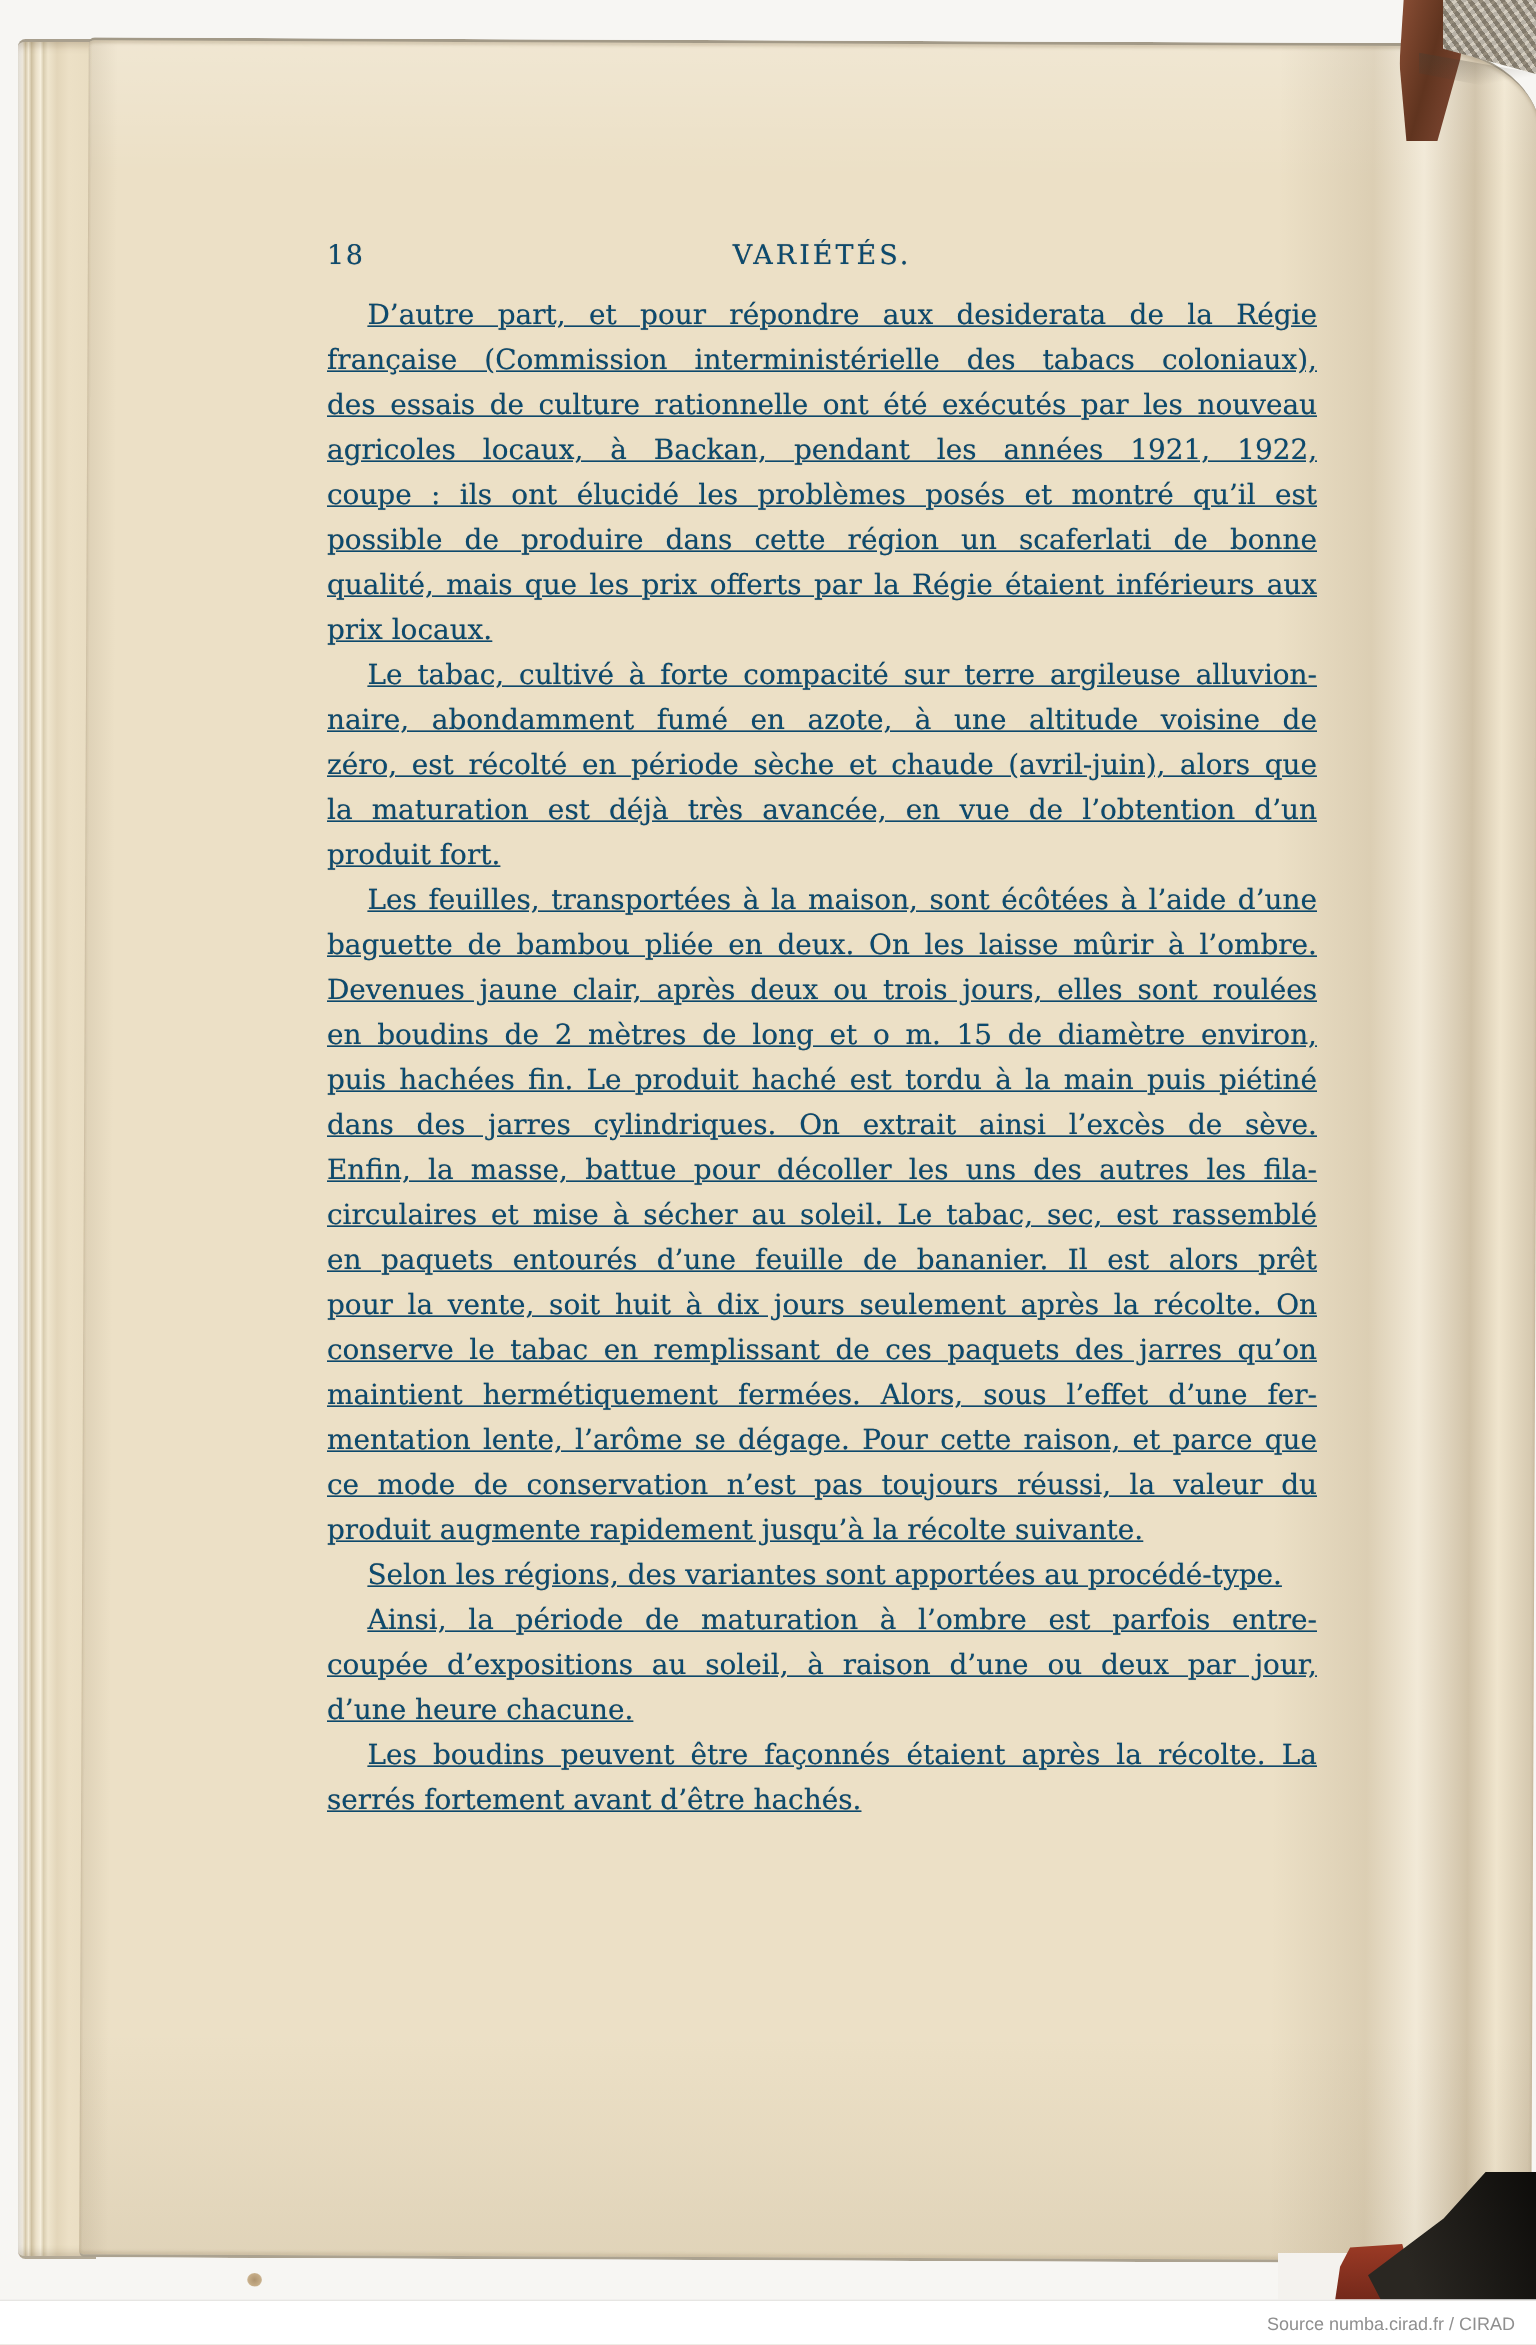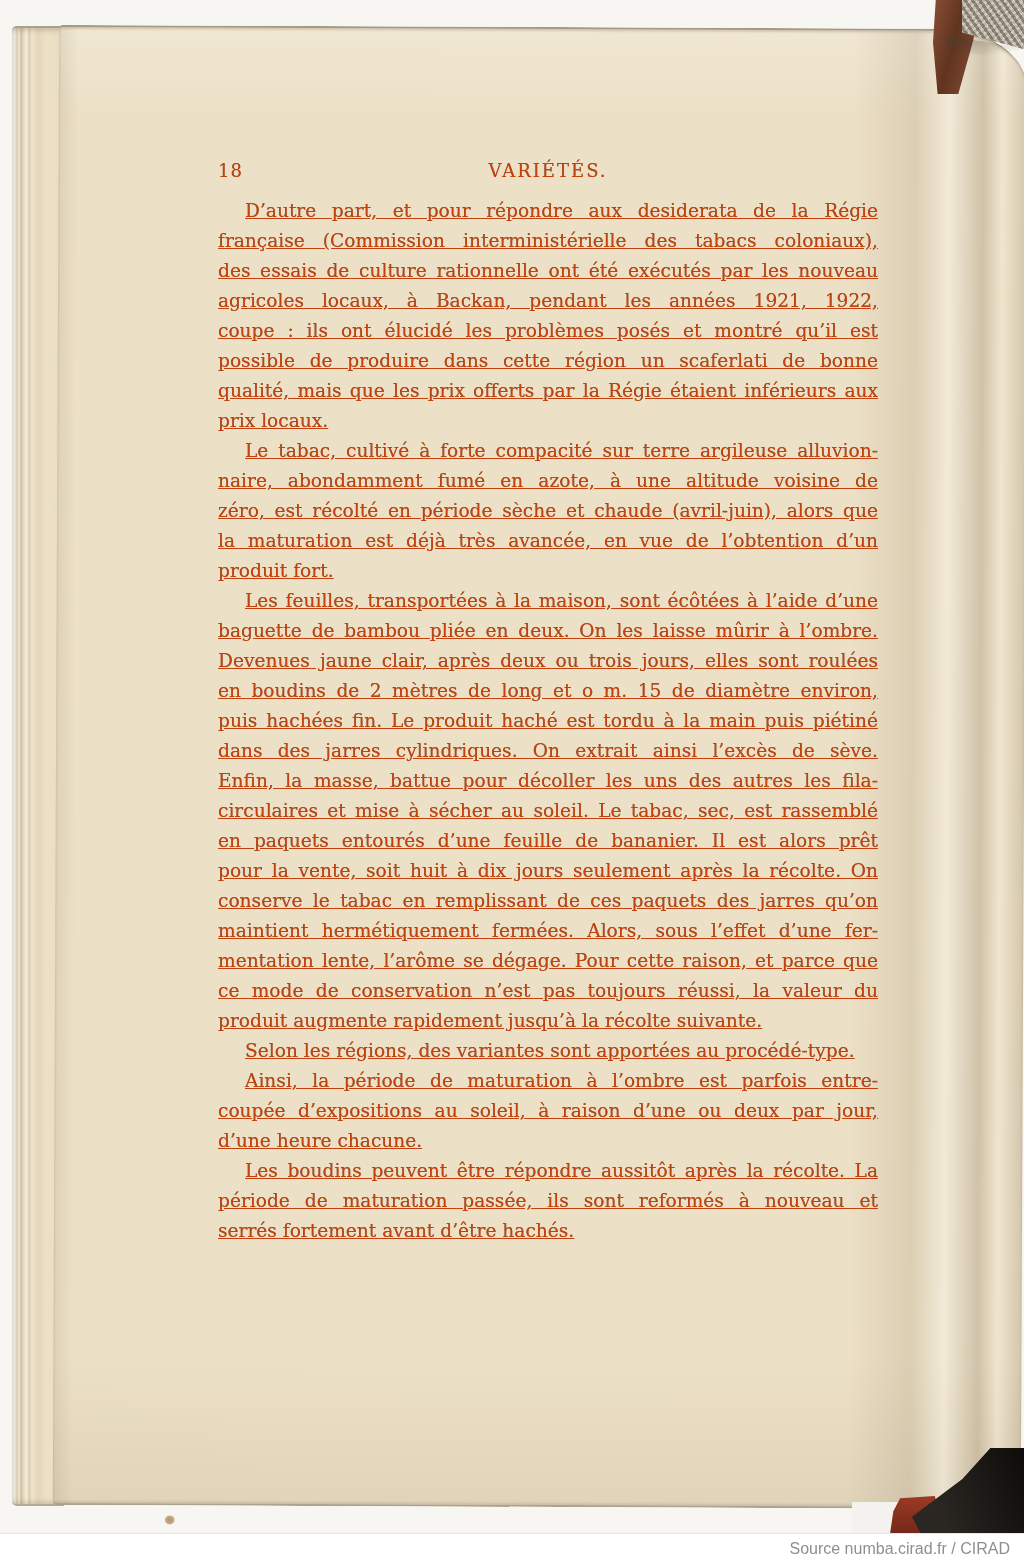--- a/index.html
+++ b/index.html
@@ -78,37 +78,37 @@
     background:linear-gradient(180deg,#9b3a25,#73281a);
     clip-path:polygon(18% 6%,80% 0,100% 100%,0 100%,6% 40%);
   }
   .white-sliver{
     position:absolute;left:852px;top:1502px;width:48px;height:32px;
     background:#f4f2ee;
   }
   
   .text-layer{
     position:absolute;left:218px;top:158px;width:660px;
-    color:#c2410c;
+    color:#0c4a6e;
     font-size:18.6px;line-height:30px;
     text-shadow:0 0 .5px rgba(64,59,51,.55);
   }
   .header-row{position:relative;height:26px;line-height:26px;margin-bottom:12px;}
   .page-number{position:absolute;left:0;top:0;font-size:18px;letter-spacing:1px;}
   .running-title{display:block;text-align:center;font-size:18px;letter-spacing:2px;}
   .para{margin:0;}
   .line{text-align:justify;text-align-last:justify;text-decoration:underline;}
   .line.last{text-align-last:left;}
   .line.first{text-indent:27px;}
   
   .footer{
     position:absolute;left:0;top:1533px;width:1024px;height:30px;
     background:#ffffff;border-top:1px solid #e7e6e3;
     font-family:"Liberation Sans","DejaVu Sans",sans-serif;
-    font-size:16px;color:#8f8f8f;
+    font-size:12px;color:#8f8f8f;
     display:flex;align-items:center;justify-content:flex-end;
     padding-right:14px;box-sizing:border-box;
   }
 </style>
 </head>
 <body>
 
 <div class="stage">
 
   <div class="page-stack"></div>
@@ -167,22 +167,21 @@
         </div>
         <div class="para">
           <div class="line first last">Selon les régions, des variantes sont apportées au procédé-type.</div>
         </div>
         <div class="para">
           <div class="line first">Ainsi, la période de maturation à l’ombre est parfois entre-</div>
           <div class="line">coupée d’expositions au soleil, à raison d’une ou deux par jour,</div>
           <div class="line last">d’une heure chacune.</div>
         </div>
         <div class="para">
-          <div class="line first">Les boudins peuvent être répondre aussitôt après la récolte. La</div>
-          <div class="line">période de maturation passée, ils sont reformés à nouveau et</div>
+          <div class="line first">Les boudins peuvent être façonnés étaient après la récolte. La</div>
           <div class="line last">serrés fortement avant d’être hachés.</div>
         </div>
       </div>
   </div>
 
   <div class="footer">
     <span>Source numba.cirad.fr / CIRAD</span>
   </div>
 
 </div>

